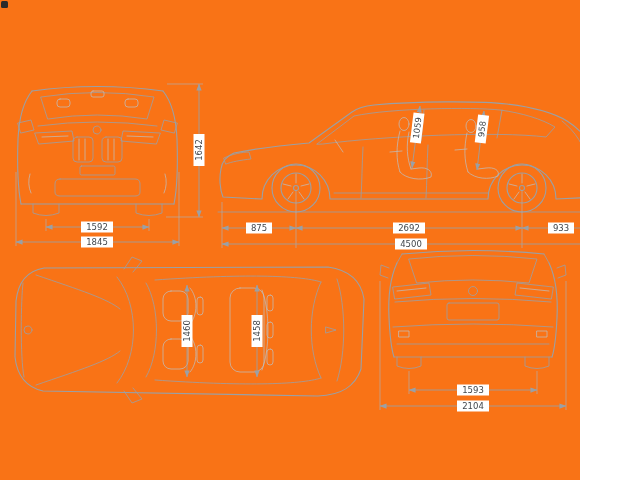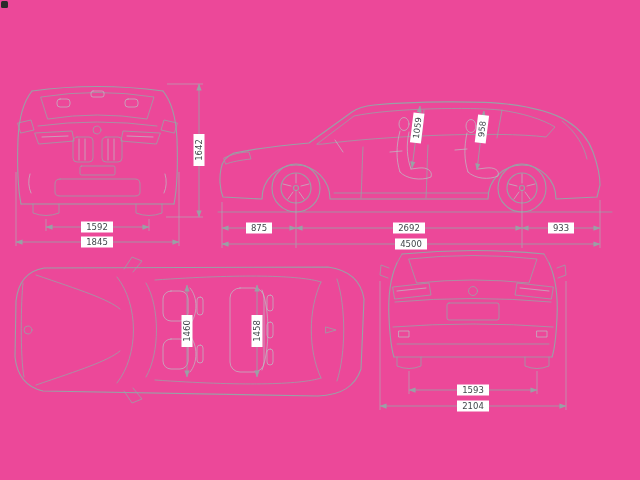--- a/index.html
+++ b/index.html
@@ -1,17 +1,17 @@
 <!DOCTYPE html>
 <html><head>
 <meta charset="utf-8">
 <title>Vehicle dimension diagram</title>
 <style>
   html,body{margin:0;padding:0;background:#ffffff}
-  .canvas-wrap{width:640px;height:480px;background:#ec4899;position:relative;overflow:hidden}
+  .canvas-wrap{width:580px;height:480px;background:#f97316;position:relative;overflow:hidden}
   svg{display:block}
   
   .car path,.car line,.car rect,.car circle,.car ellipse{
     fill:none;stroke:#9aa0a6;stroke-width:1.1;stroke-linecap:round;stroke-linejoin:round}
   .car .detail{stroke-width:.8}
   .car .soft,.soft path,.soft rect,.soft ellipse,.soft line{stroke:#bcc1c6 !important;stroke-width:.7 !important;fill:none}
   
   .dim line{stroke:#9aa0a6;stroke-width:.85;fill:none}
   .dim .ext{stroke:#adb2b7;stroke-width:.65}
   .dim rect.gap{fill:#ffffff;stroke:none}

